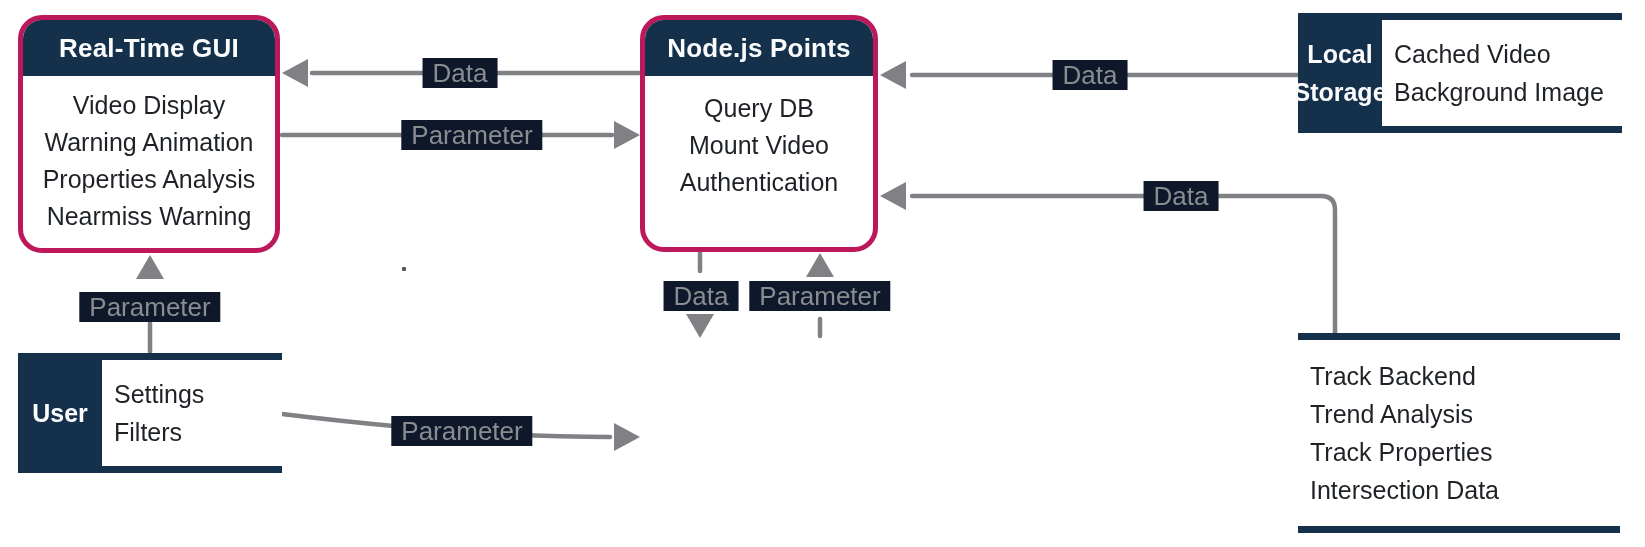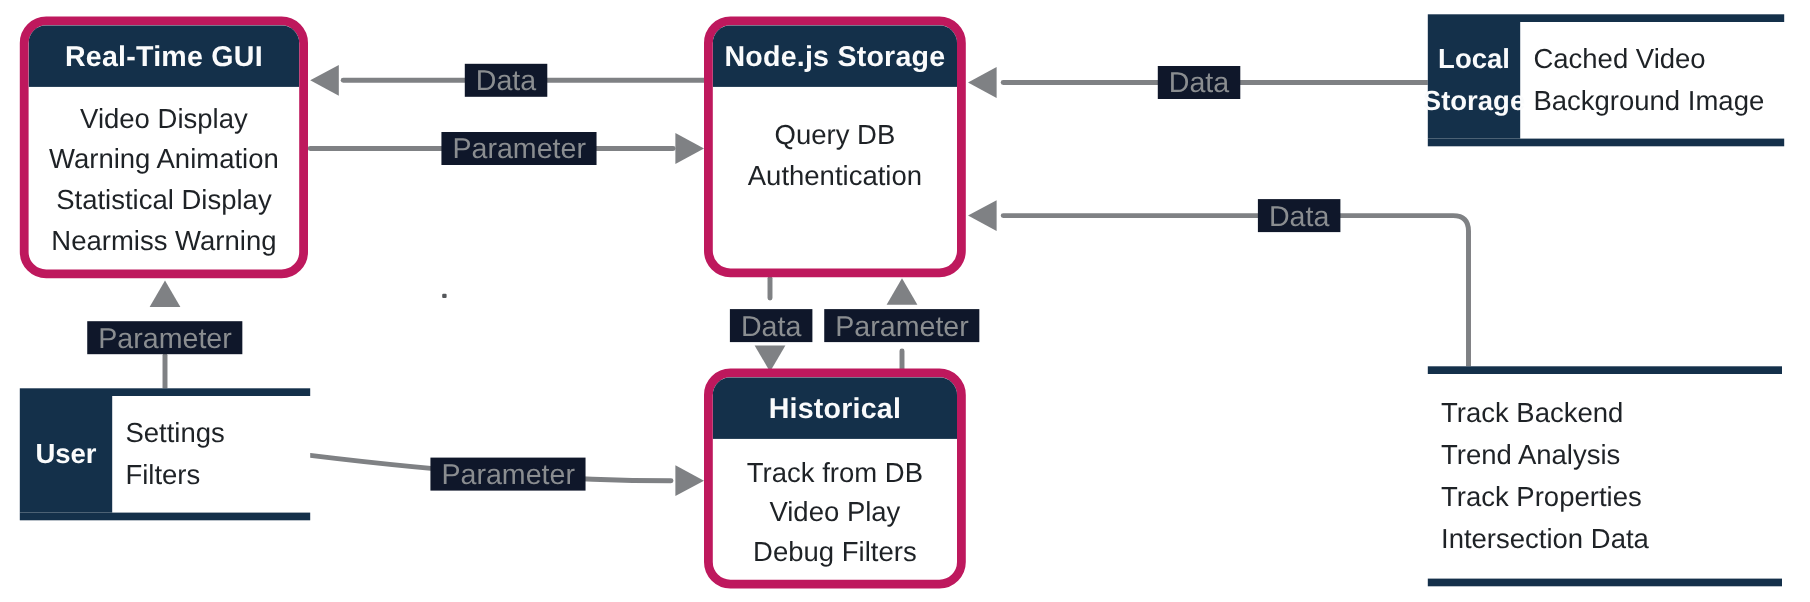--- a/index.html
+++ b/index.html
@@ -3,21 +3,21 @@
 <meta charset="utf-8">
 <style>
   html,body{margin:0;padding:0;background:#ffffff;}
   #canvas{
     position:relative;width:1645px;height:547px;background:#ffffff;overflow:hidden;
     font-family:"Liberation Sans","DejaVu Sans",sans-serif;
   }
   
   .node{
     position:absolute;box-sizing:border-box;background:#ffffff;
-    border:8px solid #be185d;border-radius:24px;overflow:hidden;
+    border:5px solid #be185d;border-radius:24px;overflow:hidden;
   }
   .node-header{
     background:#14304a;color:#fafbfc;font-size:26px;font-weight:600;
     height:56px;display:flex;align-items:center;justify-content:center;
     letter-spacing:.2px;
   }
   .node-body{
     display:flex;flex-direction:column;align-items:center;
     font-size:25px;color:#1e2226;
   }
@@ -83,41 +83,34 @@
 
     <path d="M282,414 Q470,437 610,437"></path>
     <polygon points="640,437 614,423 614,451"></polygon>
   </svg>
 
   <div class="node" style="left:18px;top:15px;width:262px;height:238px;">
     <div class="node-header">Real-Time GUI</div>
     <div class="node-body" style="padding-top:11px;">
       <div class="row">Video Display</div>
       <div class="row">Warning Animation</div>
-      <div class="row">Statistical Display</div>
+      <div class="row">Properties Analysis</div>
       <div class="row">Nearmiss Warning</div>
     </div>
   </div>
 
   <div class="node" style="left:640px;top:15px;width:238px;height:237px;">
-    <div class="node-header">Node.js Storage</div>
-    <div class="node-body" style="padding-top:26px;">
+    <div class="node-header">Node.js Points</div>
+    <div class="node-body" style="padding-top:14px;">
       <div class="row">Query DB</div>
+      <div class="row">Mount Video</div>
       <div class="row">Authentication</div>
     </div>
   </div>
 
-  <div class="node" style="left:640px;top:335px;width:238px;height:200px;">
-    <div class="node-header">Historical</div>
-    <div class="node-body" style="padding-top:13px;">
-      <div class="row" style="line-height:36px;">Track from DB</div>
-      <div class="row" style="line-height:36px;">Video Play</div>
-      <div class="row" style="line-height:36px;">Debug Filters</div>
-    </div>
-  </div>
 
   <div class="flat" style="left:1298px;top:13px;width:324px;height:120px;">
     <div class="flat-label">Local Storage</div>
     <div class="flat-body">
       <div class="row">Cached Video</div>
       <div class="row">Background Image</div>
     </div>
   </div>
 
   <div class="flat" style="left:18px;top:353px;width:264px;height:120px;">

